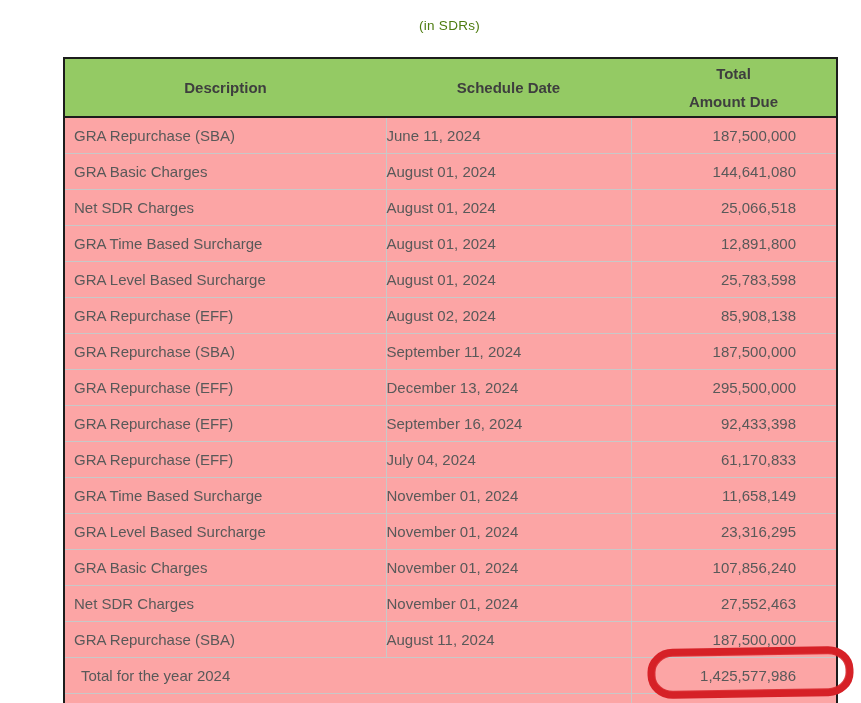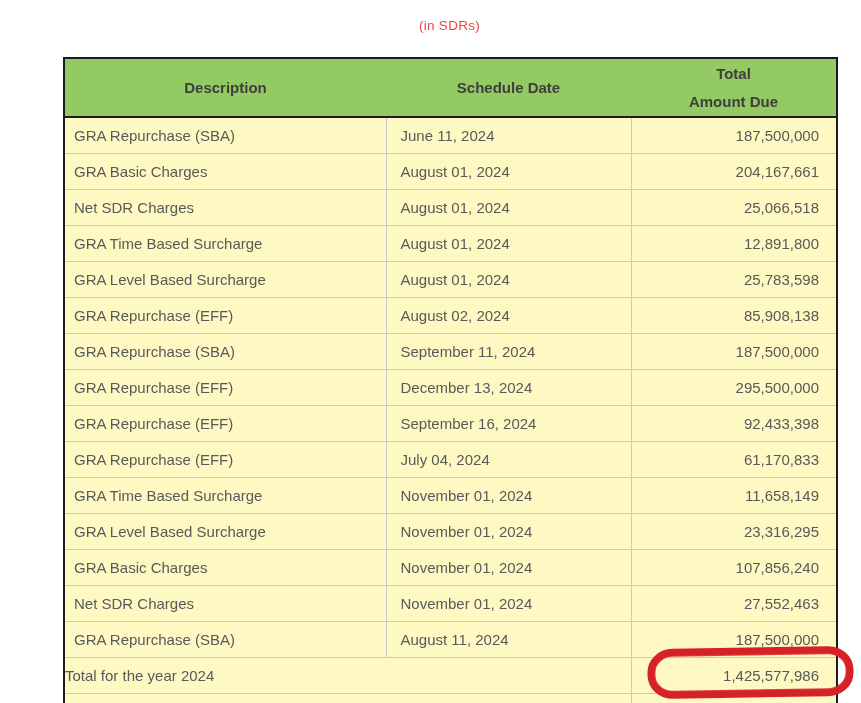--- a/index.html
+++ b/index.html
@@ -14,21 +14,21 @@
     position: relative;
     font-family: "Liberation Sans", "DejaVu Sans", sans-serif;
   }
   .page-title {
     position: absolute;
     top: 18px;
     left: 63px;
     width: 773px;
     text-align: center;
     font-size: 13.5px;
-    color: #ef4444;
+    color: #4d7c0f;
     letter-spacing: 0.3px;
   }
   .sdr-table {
     position: absolute;
     top: 57px;
     left: 63px;
     width: 773px;
     border-collapse: collapse;
     table-layout: fixed;
     border: 2px solid #1c1c1c;
@@ -50,30 +50,30 @@
     border-bottom: 2px solid #1c1c1c;
     padding: 0;
   }
   thead th .u { }
   thead th .stack-line { line-height: 28px; }
 
   tbody td, tfoot td {
     height: 35px;
     vertical-align: middle;
     padding: 0;
-    background: #fef9c3;
+    background: #fca5a5;
   }
   tbody tr td, tfoot tr td { border-top: 1px solid #c8c8c8; }
   tbody tr:first-child td { border-top: none; }
 
   td.cell-desc   { text-align: left;  padding-left: 9px; }
-  td.cell-date   { text-align: left;  padding-left: 14px;  border-left: 1px solid #c8c8c8; }
-  td.cell-amount { text-align: right; padding-right: 17px; border-left: 1px solid #c8c8c8; }
-
-  tfoot td.cell-desc { padding-left: 0; }
+  td.cell-date   { text-align: left;  padding-left: 0;  border-left: 1px solid #c8c8c8; }
+  td.cell-amount { text-align: right; padding-right: 40px; border-left: 1px solid #c8c8c8; }
+
+  tfoot td.cell-desc { padding-left: 16px; }
   tr.partial-row td { height: 40px; }
 
   .annotation-overlay {
     position: absolute;
     left: 640px;
     top: 641px;
     width: 221px;
     height: 62px;
     pointer-events: none;
   }
@@ -105,21 +105,21 @@
   </thead>
   <tbody>
       <tr>
     <td class="cell-desc">GRA Repurchase (SBA)</td>
     <td class="cell-date">June 11, 2024</td>
     <td class="cell-amount">187,500,000</td>
   </tr>
       <tr>
     <td class="cell-desc">GRA Basic Charges</td>
     <td class="cell-date">August 01, 2024</td>
-    <td class="cell-amount">204,167,661</td>
+    <td class="cell-amount">144,641,080</td>
   </tr>
       <tr>
     <td class="cell-desc">Net SDR Charges</td>
     <td class="cell-date">August 01, 2024</td>
     <td class="cell-amount">25,066,518</td>
   </tr>
       <tr>
     <td class="cell-desc">GRA Time Based Surcharge</td>
     <td class="cell-date">August 01, 2024</td>
     <td class="cell-amount">12,891,800</td>

